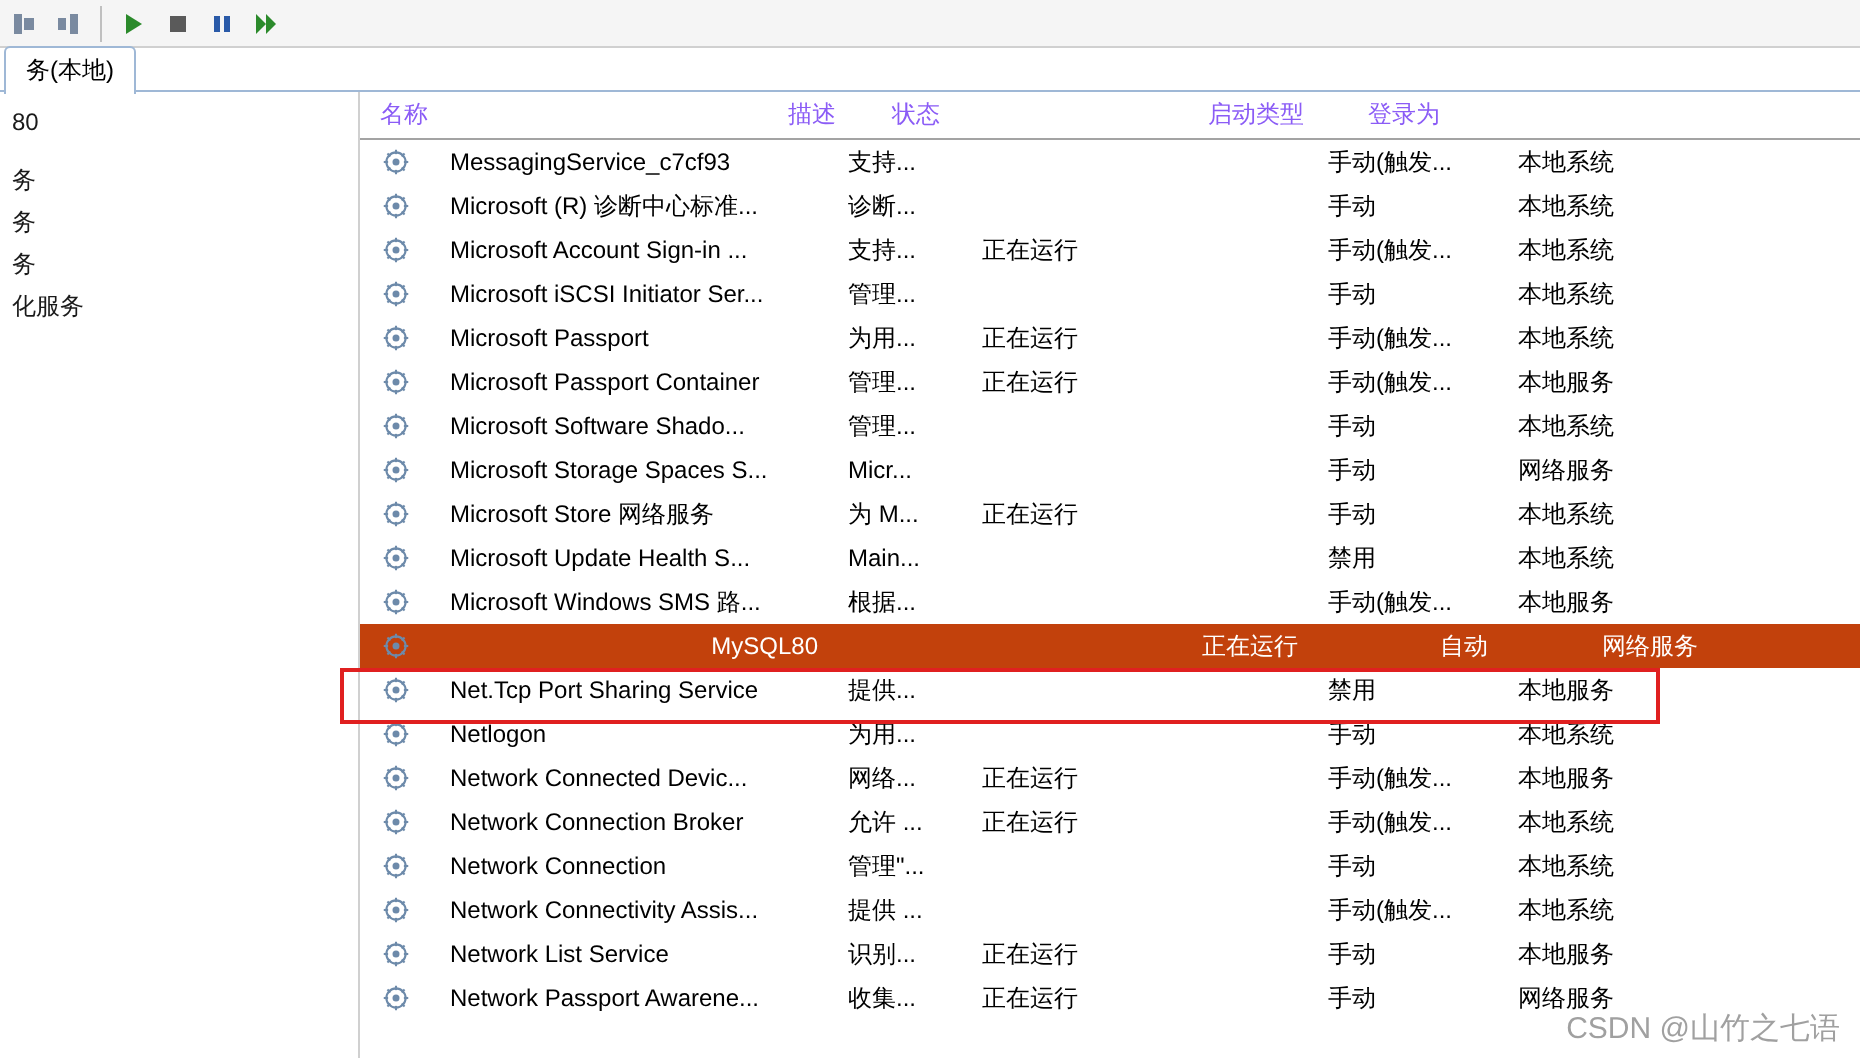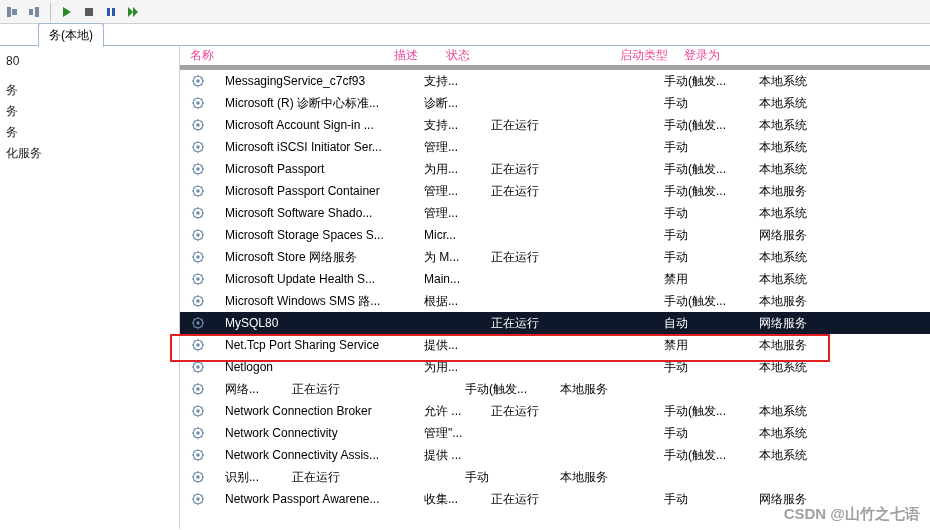--- a/index.html
+++ b/index.html
@@ -1,44 +1,44 @@
 <!DOCTYPE html>
 <html><head>
 <meta charset="utf-8">
 <style>
 * { margin: 0; padding: 0; box-sizing: border-box; font-family: "Microsoft YaHei", "Segoe UI", Tahoma, sans-serif; font-size: 12px; }
 body { background: #fff; width: 930px; height: 530px; overflow: hidden; position: relative; }
 .toolbar { height: 24px; border-bottom: 1px solid #d0d0d0; display: flex; align-items: center; padding-left: 4px; gap: 6px; background: #f5f5f5; }
 .toolbar .tbtn { width: 16px; height: 16px; display: flex; align-items: center; justify-content: center; cursor: pointer; }
 .toolbar .sep { width: 1px; height: 18px; background: #c0c0c0; margin: 0 2px; }
-.tab-strip { height: 22px; background: #fff; display: flex; align-items: end; padding-left: 2px; margin-left: 36px; }
+.tab-strip { height: 22px; background: #fff; display: flex; align-items: end; padding-left: 2px; }
 .tab { padding: 3px 10px 3px 10px; border: 1px solid #9fb8d6; border-bottom: none; border-radius: 3px 3px 0 0; background: #fff; position: relative; top: 1px; z-index: 2; }
 .tab-line { height: 1px; background: #9fb8d6; width: 100%; margin-top: -1px; }
 .main { display: flex; height: calc(100% - 47px); }
 .sidebar { width: 180px; border-right: 1px solid #d0d0d0; padding: 4px 0 0 2px; overflow: hidden; }
 .side-head { font-weight: 400; color: #1a1a1a; padding: 4px 4px; }
 .side-item { padding: 2px 4px 2px 4px; color: #1a1a1a; white-space: nowrap; cursor: pointer; }
 .content { flex: 1; position: relative; overflow: hidden; }
-.headers { display: flex; height: 24px; align-items: center; border-bottom: 5px solid #a3a3a3; padding-left: 10px; color: #ec4899; }
+.headers { display: flex; height: 24px; align-items: center; border-bottom: 1px solid #a3a3a3; padding-left: 10px; color: #8b5cf6; }
 .col-name { width: 204px; }
 .col-desc { width: 52px; }
 .col-state { width: 158px; }
-.col-startup { width: 80px; text-align: center; }
+.col-startup { width: 80px; }
 .col-logon { width: 90px; }
 .rows { }
 .row { display: flex; height: 22px; align-items: center; padding-left: 10px; cursor: pointer; gap: 15px; }
 .row .ico { width: 16px; height: 16px; margin-right: 4px; display: flex; align-items: center; justify-content: center; flex-shrink: 0; }
 .row .c-name { width: 184px; white-space: nowrap; overflow: hidden; text-overflow: ellipsis; }
 .row .c-desc { width: 52px; white-space: nowrap; overflow: hidden; text-overflow: ellipsis; }
 .row .c-state { width: 158px; white-space: nowrap; overflow: hidden; }
 .row .c-startup { width: 80px; white-space: nowrap; overflow: hidden; text-overflow: ellipsis; }
 .row .c-logon { width: 90px; white-space: nowrap; overflow: hidden; }
-.row.sel { background: #0f172a; color: #fff; }
+.row.sel { background: #c2410c; color: #fff; text-align: right; }
 .highlight-box { position: absolute; left: 170px; top: 334px; width: 660px; height: 28px; border: 2px solid #e02020; pointer-events: none; z-index: 5; }
-.watermark { position: absolute; right: 10px; bottom: 6px; color: rgba(120,120,120,0.7); font-size: 15px; font-weight: 700; pointer-events: none; z-index: 6; margin-left: 32px; }
+.watermark { position: absolute; right: 10px; bottom: 6px; color: rgba(120,120,120,0.7); font-size: 15px; font-weight: 400; pointer-events: none; z-index: 6; margin-left: 32px; }
 svg.gear { width: 14px; height: 14px; }
 </style>
 </head>
 <body>
 
 <div class="toolbar">
   <span class="tbtn">
       <svg width="12" height="12">
         <rect x="1" y="1" width="4" height="10" fill="#7a8aa0"></rect>
         <rect x="6" y="3" width="5" height="6" fill="#7a8aa0"></rect>
@@ -431,20 +431,21 @@
                 <line x1="8" y1="12.5" x2="8" y2="15"></line>
                 <line x1="1" y1="8" x2="3.5" y2="8"></line>
                 <line x1="12.5" y1="8" x2="15" y2="8"></line>
                 <line x1="3.1" y1="3.1" x2="4.8" y2="4.8"></line>
                 <line x1="11.2" y1="11.2" x2="12.9" y2="12.9"></line>
                 <line x1="12.9" y1="3.1" x2="11.2" y2="4.8"></line>
                 <line x1="4.8" y1="11.2" x2="3.1" y2="12.9"></line>
               </g>
             </svg>
           </span>
+          <span class="c-name">Network Connected Devic...</span>
           <span class="c-desc">网络...</span>
           <span class="c-state">正在运行</span>
           <span class="c-startup">手动(触发...</span>
           <span class="c-logon">本地服务</span>
         </div>
         <div class="row">
           <span class="ico">
             <svg class="gear" viewBox="0 0 16 16">
               <circle cx="8" cy="8" r="5.5" fill="none" stroke="#6d8aaa" stroke-width="1.2"></circle>
               <circle cx="8" cy="8" r="2" fill="#6d8aaa"></circle>
@@ -476,21 +477,21 @@
                 <line x1="8" y1="12.5" x2="8" y2="15"></line>
                 <line x1="1" y1="8" x2="3.5" y2="8"></line>
                 <line x1="12.5" y1="8" x2="15" y2="8"></line>
                 <line x1="3.1" y1="3.1" x2="4.8" y2="4.8"></line>
                 <line x1="11.2" y1="11.2" x2="12.9" y2="12.9"></line>
                 <line x1="12.9" y1="3.1" x2="11.2" y2="4.8"></line>
                 <line x1="4.8" y1="11.2" x2="3.1" y2="12.9"></line>
               </g>
             </svg>
           </span>
-          <span class="c-name">Network Connectivity</span>
+          <span class="c-name">Network Connection</span>
           <span class="c-desc">管理"...</span>
           <span class="c-state"></span>
           <span class="c-startup">手动</span>
           <span class="c-logon">本地系统</span>
         </div>
         <div class="row">
           <span class="ico">
             <svg class="gear" viewBox="0 0 16 16">
               <circle cx="8" cy="8" r="5.5" fill="none" stroke="#6d8aaa" stroke-width="1.2"></circle>
               <circle cx="8" cy="8" r="2" fill="#6d8aaa"></circle>
@@ -522,20 +523,21 @@
                 <line x1="8" y1="12.5" x2="8" y2="15"></line>
                 <line x1="1" y1="8" x2="3.5" y2="8"></line>
                 <line x1="12.5" y1="8" x2="15" y2="8"></line>
                 <line x1="3.1" y1="3.1" x2="4.8" y2="4.8"></line>
                 <line x1="11.2" y1="11.2" x2="12.9" y2="12.9"></line>
                 <line x1="12.9" y1="3.1" x2="11.2" y2="4.8"></line>
                 <line x1="4.8" y1="11.2" x2="3.1" y2="12.9"></line>
               </g>
             </svg>
           </span>
+          <span class="c-name">Network List Service</span>
           <span class="c-desc">识别...</span>
           <span class="c-state">正在运行</span>
           <span class="c-startup">手动</span>
           <span class="c-logon">本地服务</span>
         </div>
         <div class="row">
           <span class="ico">
             <svg class="gear" viewBox="0 0 16 16">
               <circle cx="8" cy="8" r="5.5" fill="none" stroke="#6d8aaa" stroke-width="1.2"></circle>
               <circle cx="8" cy="8" r="2" fill="#6d8aaa"></circle>

